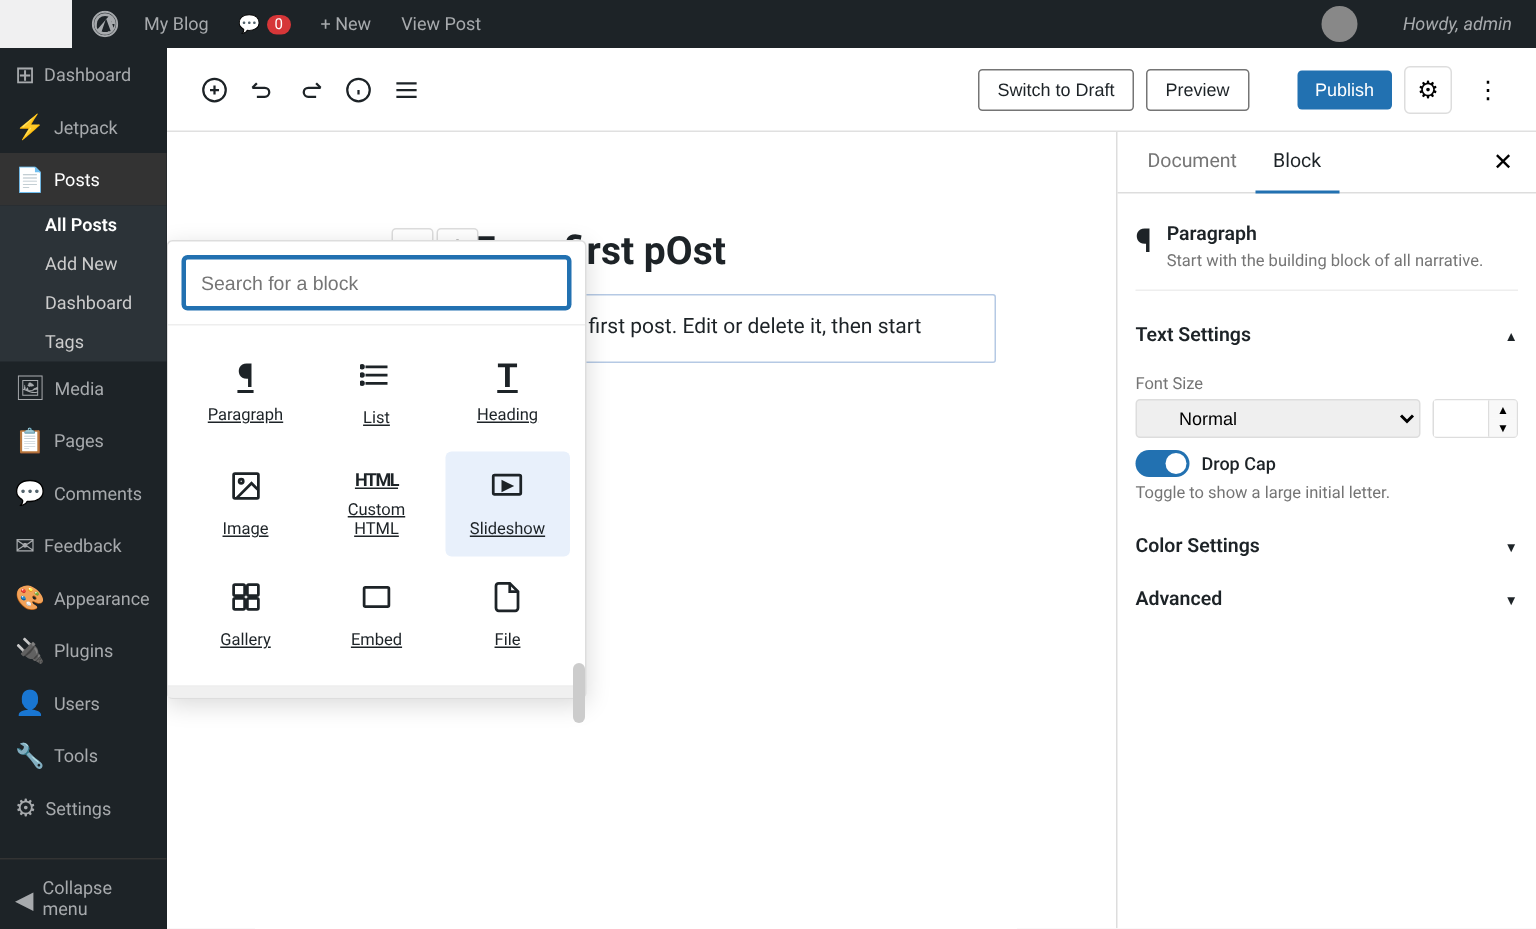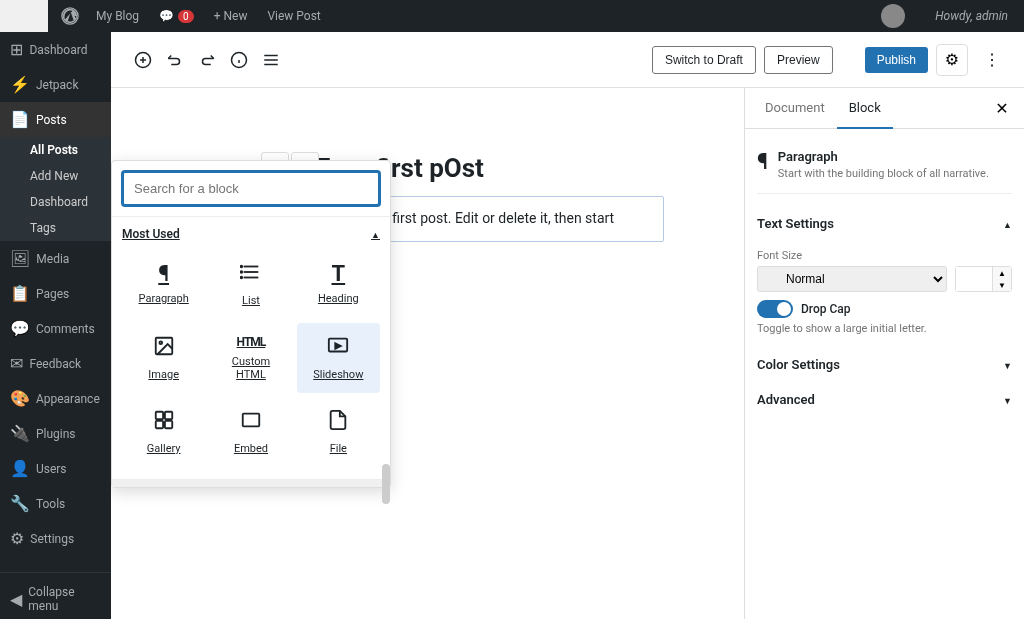--- a/index.html
+++ b/index.html
@@ -378,24 +378,20 @@
     </div>
 
     <div class="editor-area">
       <div class="editor-canvas">
 
         <div class="block-inserter">
           <div class="block-inserter-search">
             <input type="text" style="width: 100%; padding: 8px 10px; border: 2px solid rgb(34, 113, 177); border-radius: 3px; font-size: 13px; outline: none;" placeholder="Search for a block">
           </div>
           <div class="block-inserter-body">
-            <div class="block-section-title">
-              <span>Most Used</span>
-              <span class="chevron-up"></span>
-            </div>
             <div class="block-grid">
               <div class="block-item">
                 <span class="block-item-icon" style="font-size:22px;font-weight:700;">¶</span>
                 <span class="block-item-label">Paragraph</span>
               </div>
               <div class="block-item">
                 <span class="block-item-icon">
                   <svg width="22" height="22" viewBox="0 0 24 24" fill="none" stroke="#1d2327" stroke-width="2">
                     <line x1="4" y1="6" x2="20" y2="6"></line>
                       <line x1="4" y1="12" x2="20" y2="12"></line>

